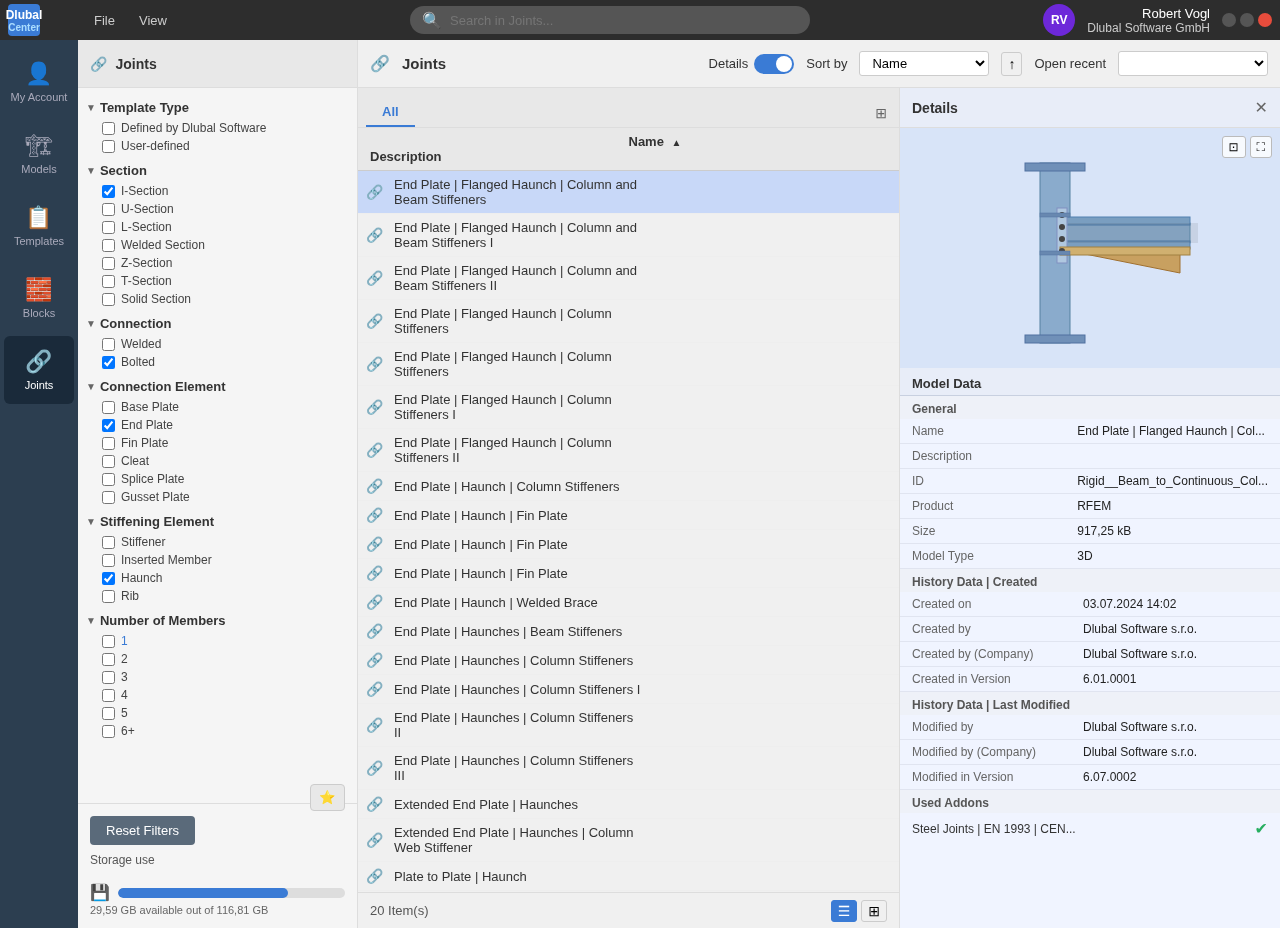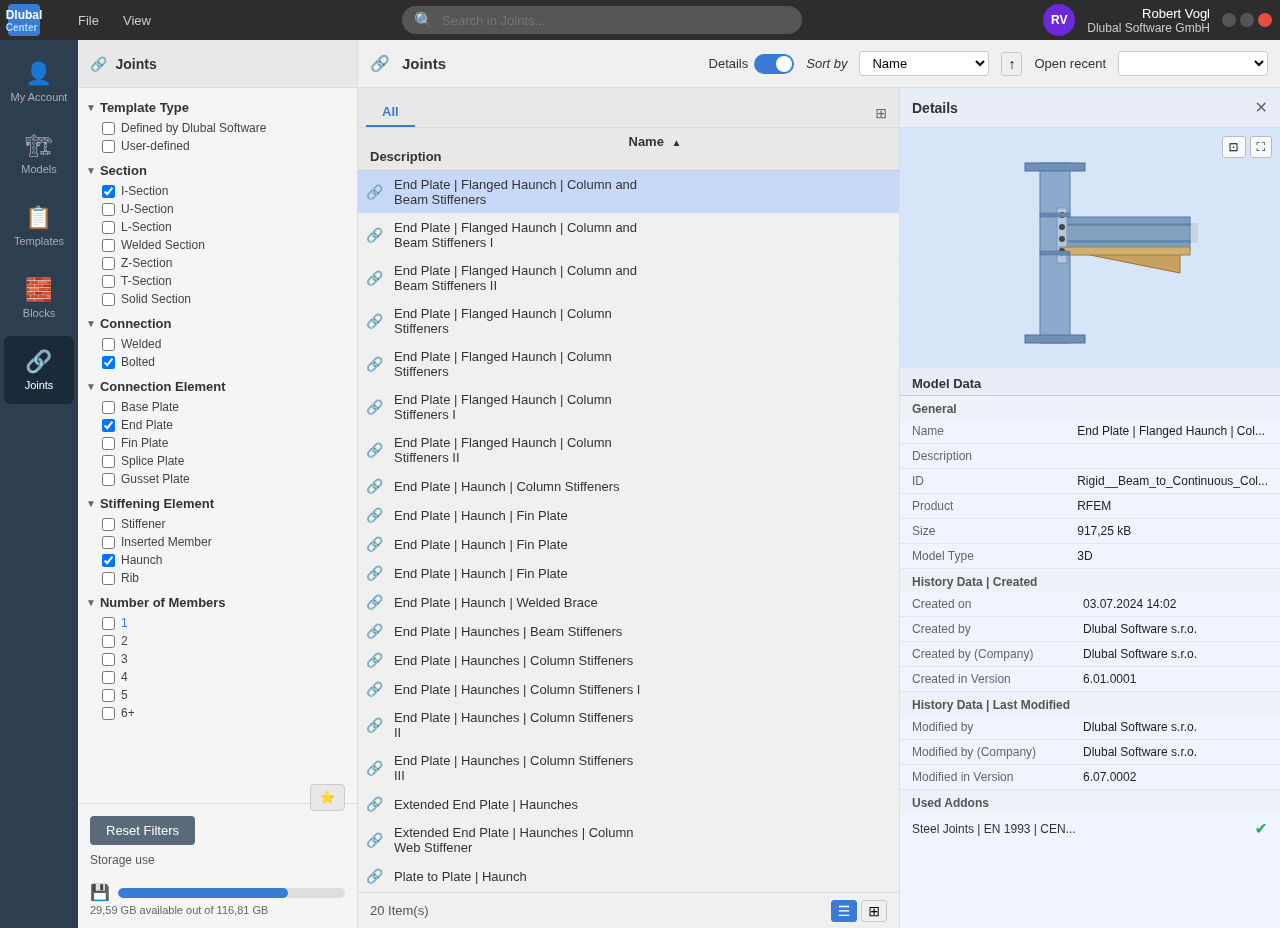--- a/index.html
+++ b/index.html
@@ -8,21 +8,21 @@
     
     .titlebar {
       height: 40px;
       background: #2d2d2d;
       display: flex;
       align-items: center;
       justify-content: space-between;
       padding: 0 8px;
       flex-shrink: 0;
     }
-    .titlebar-left { display: flex; align-items: center; gap: 12px; }
+    .titlebar-left { display: flex; align-items: center; gap: 28px; text-align: center; }
     .app-logo {
       width: 32px; height: 32px;
       background: #3a7bd5;
       border-radius: 4px;
       display: flex; align-items: center; justify-content: center;
       color: white; font-weight: bold; font-size: 11px;
     }
     .menu-items { display: flex; gap: 4px; margin-left: 16px; }
     .menu-item { color: #ccc; font-size: 13px; padding: 4px 10px; cursor: pointer; border-radius: 3px; }
     .titlebar-search {
@@ -427,20 +427,24 @@
             <input type="checkbox" style="">
             <span>Base Plate</span>
           </div>
           <div class="filter-item">
             <input type="checkbox" checked="" style="">
             <span>End Plate</span>
           </div>
           <div class="filter-item">
             <input type="checkbox" style="">
             <span>Fin Plate</span>
+          </div>
+          <div class="filter-item">
+            <input type="checkbox" style="">
+            <span>Cleat</span>
           </div>
           <div class="filter-item">
             <input type="checkbox" style="">
             <span>Splice Plate</span>
           </div>
           <div class="filter-item">
             <input type="checkbox" style="">
             <span>Gusset Plate</span>
           </div>
         </div>
@@ -522,21 +526,21 @@
       <div class="toolbar">
         <span style="color:#3a7bd5;font-size:16px;">🔗</span>
         <span style="font-size:15px;font-weight:600;color:#333;">Joints</span>
         <div class="toolbar-spacer"></div>
         <div class="details-toggle">
           <span>Details</span>
           <div class="toggle-switch">
             <div class="toggle-knob"></div>
           </div>
         </div>
-        <span style="font-size:13px;color:#333;font-style:italic;">Sort by</span>
+        <span style="font-size:13px;color:#333;">Sort by</span>
         <select class="sortby-select">
           <option>Name</option>
           <option>Date</option>
           <option>Size</option>
           <option>Type</option>
         </select>
         <button class="sort-order-btn">↑</button>
         <span style="font-size:13px;color:#333;">Open recent</span>
         <select class="open-recent-select">
           <option value=""></option>

